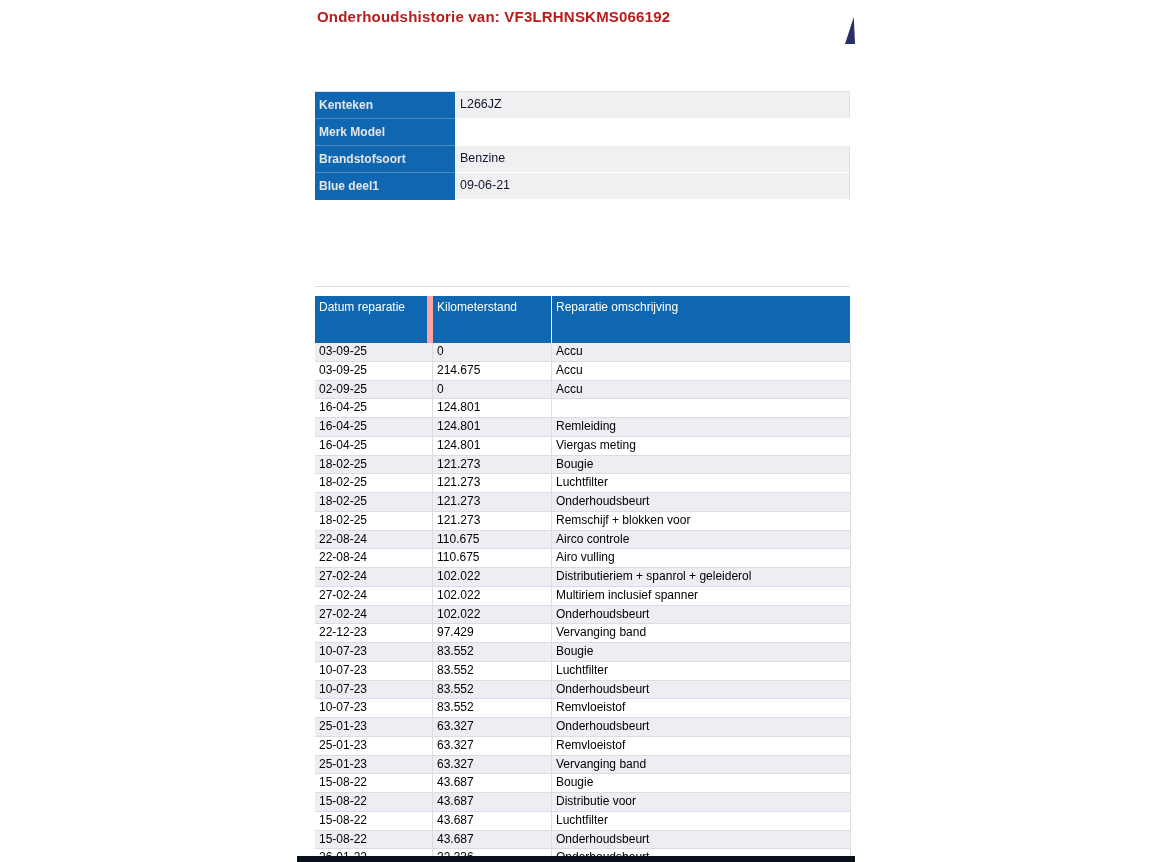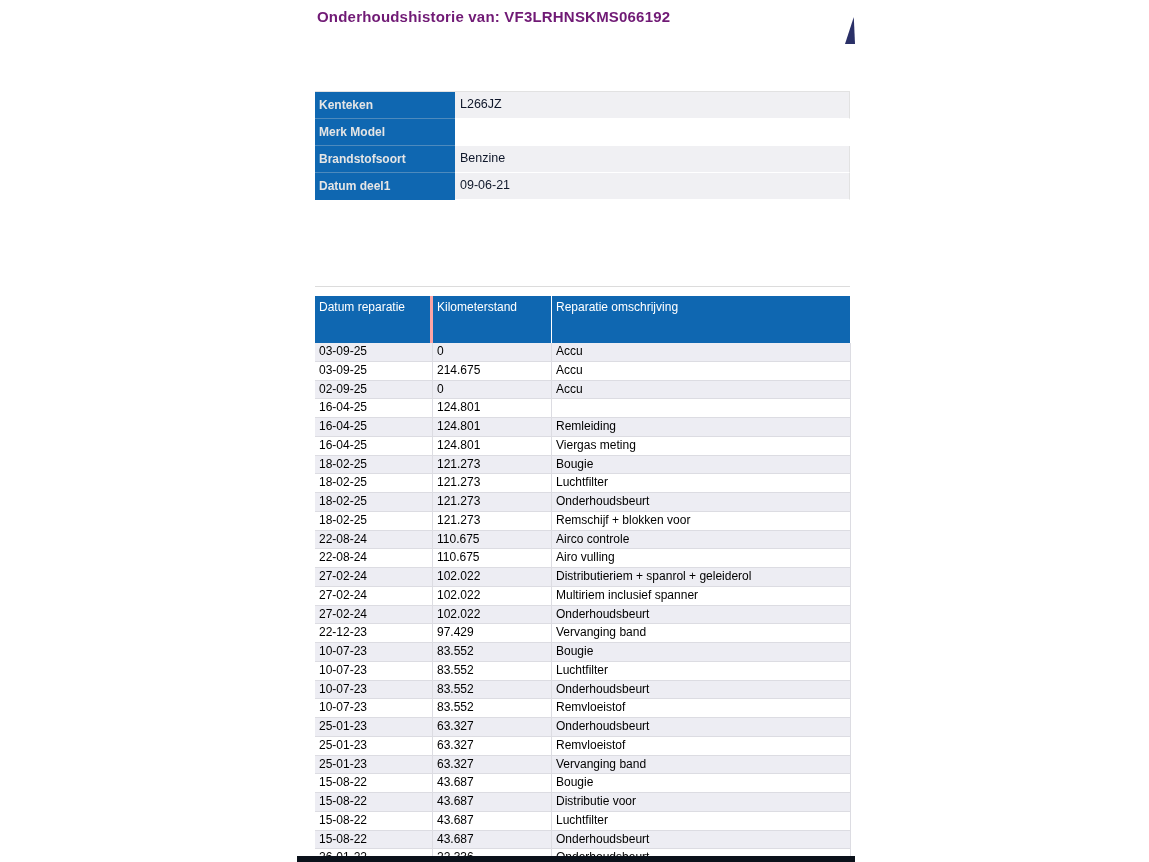--- a/index.html
+++ b/index.html
@@ -16,21 +16,21 @@
     overflow: hidden;
   }
 
   
   .page-title {
     position: absolute;
     left: 317px;
     top: 8px;
     font-size: 15px;
     font-weight: bold;
-    color: #701a75;
+    color: #b91c1c;
     letter-spacing: 0.2px;
     white-space: nowrap;
   }
 
   
   .logo-wedge {
     position: absolute;
     left: 845px;
     top: 17px;
     width: 10px;
@@ -100,21 +100,21 @@
   }
   .mt-header .th {
     box-sizing: border-box;
     color: #ffffff;
     font-size: 12px;
     font-weight: normal;
     padding: 4px 0 0 4px;
     overflow: hidden;
     white-space: nowrap;
   }
-  .th.col-date { width: 118px; border-right: 3px solid #fca5a5; }
+  .th.col-date { width: 118px; border-right: 6px solid #fca5a5; }
   .th.col-km   { width: 119px; border-right: 1px solid #ffffff; }
   .th.col-desc { flex: 1; }
 
   .mt-rows {
     position: absolute;
     left: 315px;
     top: 343px;
     width: 535px;
   }
   .trow {
@@ -173,21 +173,21 @@
       <div class="info-value">L266JZ</div>
     </div>
     <div class="info-row">
       <div class="info-label">Merk Model</div>
     </div>
     <div class="info-row">
       <div class="info-label">Brandstofsoort</div>
       <div class="info-value">Benzine</div>
     </div>
     <div class="info-row">
-      <div class="info-label">Datum deel1</div>
+      <div class="info-label">Blue deel1</div>
       <div class="info-value">09-06-21</div>
     </div>
   </div>
 
   <div class="table-top-hairline"></div>
 
   <div class="mt-header">
     <div class="th col-date">Datum reparatie</div>
     <div class="th col-km">Kilometerstand</div>
     <div class="th col-desc">Reparatie omschrijving</div>

